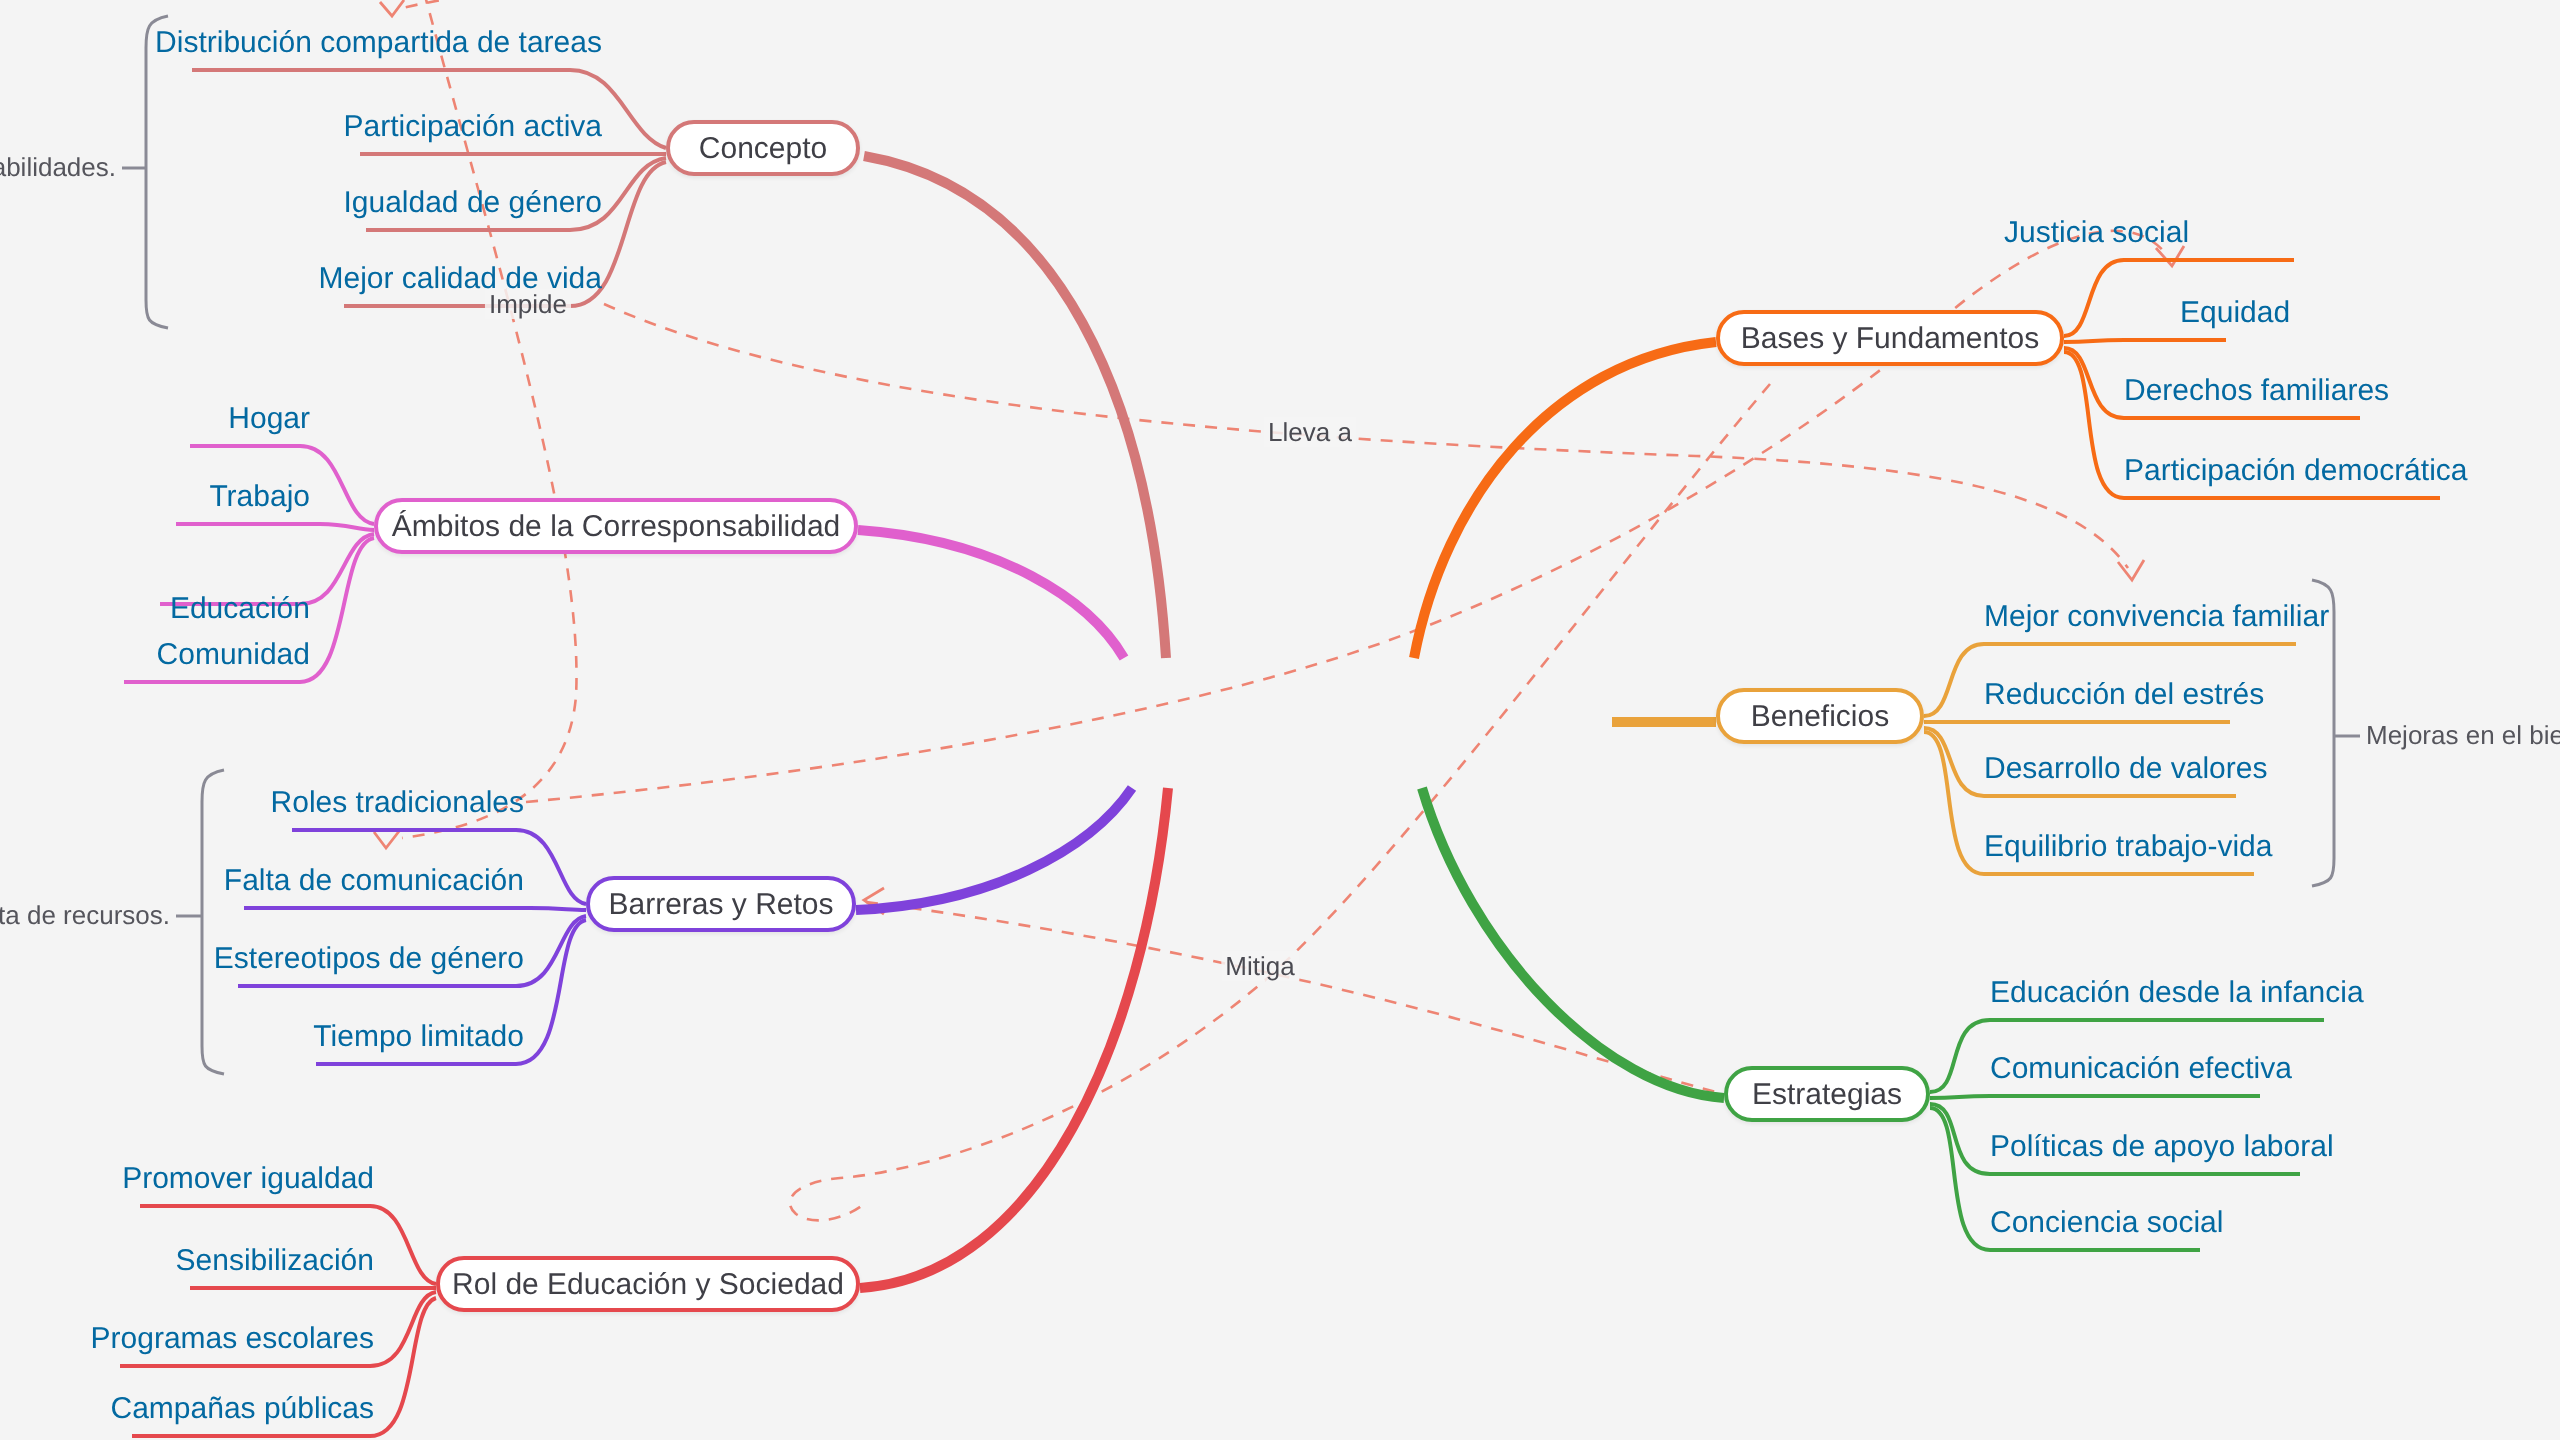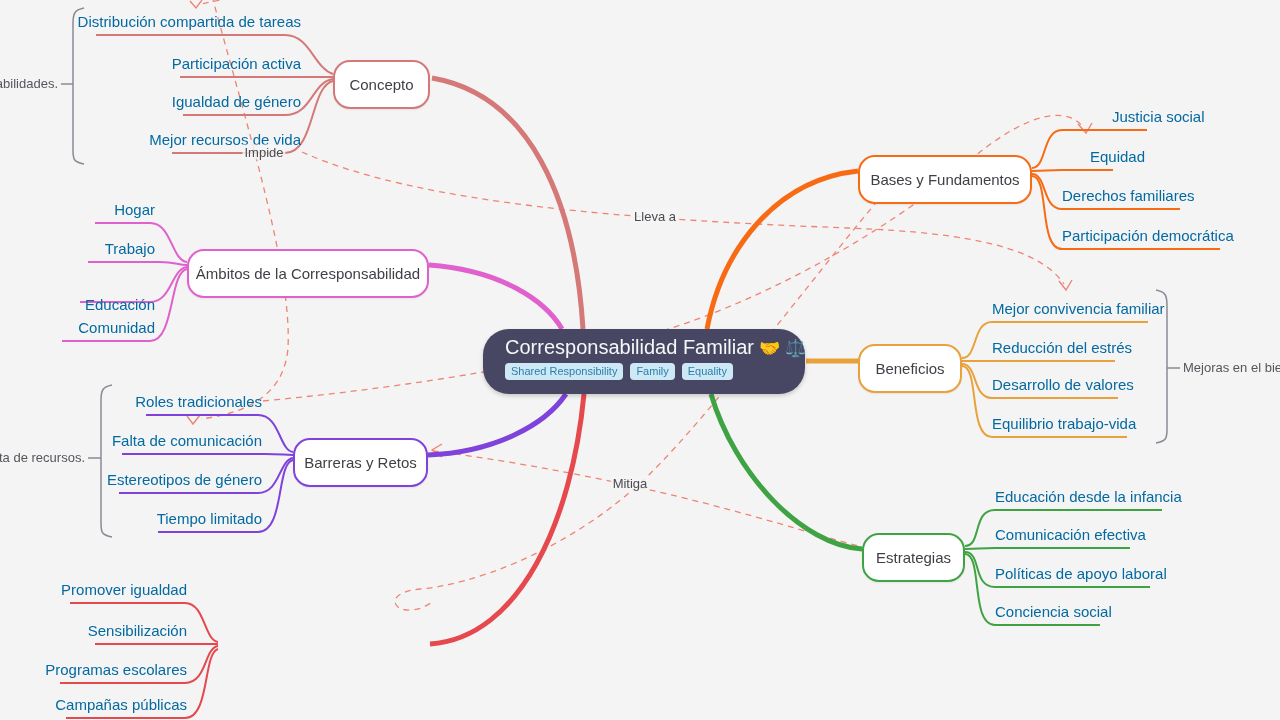--- a/index.html
+++ b/index.html
@@ -1,21 +1,21 @@
 <!DOCTYPE html>
 <html><head>
 <meta charset="utf-8">
 <style>
   html,body{margin:0;padding:0;}
   body{width:1280px;height:720px;overflow:hidden;position:relative;
        background:#f4f4f4;font-family:"Liberation Sans",sans-serif;}
   #stage{position:absolute;inset:0;width:1280px;height:720px;}
   svg.lines{position:absolute;left:0;top:0;z-index:1;}
   .node{position:absolute;z-index:3;background:#ffffff;border:2px solid #999;
-        border-radius:17px;height:49px;display:flex;align-items:center;justify-content:center;
+        border-radius:17px;height:28px;display:flex;align-items:center;justify-content:center;
         font-size:15px;color:#3f3f46;box-sizing:border-box;padding:0 10px;white-space:nowrap;
         box-shadow:0 1px 2px rgba(0,0,0,.07);}
   .kid{position:absolute;z-index:2;font-size:15px;color:#0369a1;white-space:nowrap;}
   .kid.r{text-align:right;}
   .sum{position:absolute;z-index:2;font-size:13px;color:#55555c;white-space:nowrap;}
   .rel{position:absolute;z-index:2;font-size:13px;color:#4b4b52;white-space:nowrap;
        transform:translate(-50%,-50%);background:rgba(244,244,244,.85);padding:0 2px;text-align:center;}
   .central{position:absolute;z-index:4;left:483px;top:329px;width:322px;height:65px;
            border-radius:26px;background:#474763;box-shadow:0 2px 4px rgba(0,0,0,.18);
            box-sizing:border-box;padding:7px 0 0 22px;}
@@ -104,60 +104,50 @@
 
   <g fill="none" stroke-width="2" stroke="#3fa344">
     <path stroke-width="5" d="M862 549 C802 545 735 475 711 394"></path>
     <path d="M965 546 C982 546 972 510 995 510 H1162"></path>
     <path d="M965 549 C980 549 979 548 995 548 H1130"></path>
     <path d="M965 552 C982 552 972 587 995 587 H1150"></path>
     <path d="M965 554 C983 554 970 625 995 625 H1100"></path>
   </g>
 </svg>
 
-<div class="central" style="background-color: rgb(71, 71, 99);">
-  <div class="title">
-    <span>Corresponsabilidad Familiar</span>
-    <span class="emoji">🤝 ⚖️</span>
-  </div>
-  <div class="tags">
-    <span class="tag">Shared Responsibility</span>
-    <span class="tag">Family</span>
-    <span class="tag">Equality</span>
-  </div>
-</div>
 
 <div class="node" style="left: 333px; top: 60px; width: 97px; border-color: rgb(212, 120, 120);">Concepto</div>
 <div class="node" style="left: 293px; top: 438px; width: 135px; border-color: rgb(127, 66, 219);">Barreras y Retos</div>
 <div class="node" style="left: 187px; top: 249px; width: 242px; border-color: rgb(224, 96, 205);">Ámbitos de la Corresponsabilidad</div>
+<div class="node" style="left: 218px; top: 628px; width: 212px; border-color: rgb(229, 72, 77);">Rol de Educación y Sociedad</div>
 <div class="node" style="left: 858px; top: 155px; width: 174px; border-color: rgb(247, 107, 21);">Bases y Fundamentos</div>
 <div class="node" style="left: 858px; top: 344px; width: 104px; border-color: rgb(233, 162, 59);">Beneficios</div>
 <div class="node" style="left: 862px; top: 533px; width: 103px; border-color: rgb(63, 163, 68);">Estrategias</div>
 
 <div class="kid r" style="right:979px;top:13px">Distribución compartida de tareas</div>
 <div class="kid r" style="right:979px;top:55px">Participación activa</div>
 <div class="kid r" style="right:979px;top:93px">Igualdad de género</div>
-<div class="kid r" style="right:979px;top:131px">Mejor recursos de vida</div>
+<div class="kid r" style="right:979px;top:131px">Mejor calidad de vida</div>
 
 <div class="kid r" style="right:1125px;top:201px">Hogar</div>
 <div class="kid r" style="right:1125px;top:240px">Trabajo</div>
 <div class="kid r" style="right:1125px;top:296px">Educación</div>
 <div class="kid r" style="right:1125px;top:319px">Comunidad</div>
 
 <div class="kid r" style="right:1018px;top:393px">Roles tradicionales</div>
 <div class="kid r" style="right:1018px;top:432px">Falta de comunicación</div>
 <div class="kid r" style="right:1018px;top:471px">Estereotipos de género</div>
 <div class="kid r" style="right:1018px;top:510px">Tiempo limitado</div>
 
 <div class="kid r" style="right:1093px;top:581px">Promover igualdad</div>
 <div class="kid r" style="right:1093px;top:622px">Sensibilización</div>
 <div class="kid r" style="right:1093px;top:661px">Programas escolares</div>
 <div class="kid r" style="right:1093px;top:696px">Campañas públicas</div>
 
-<div class="kid" style="left:1112px;top:108px">Justicia social</div>
+<div class="kid" style="left:1002px;top:108px">Justicia social</div>
 <div class="kid" style="left:1090px;top:148px">Equidad</div>
 <div class="kid" style="left:1062px;top:187px">Derechos familiares</div>
 <div class="kid" style="left:1062px;top:227px">Participación democrática</div>
 
 <div class="kid" style="left:992px;top:300px">Mejor convivencia familiar</div>
 <div class="kid" style="left:992px;top:339px">Reducción del estrés</div>
 <div class="kid" style="left:992px;top:376px">Desarrollo de valores</div>
 <div class="kid" style="left:992px;top:415px">Equilibrio trabajo-vida</div>
 
 <div class="kid" style="left:995px;top:488px">Educación desde la infancia</div>

